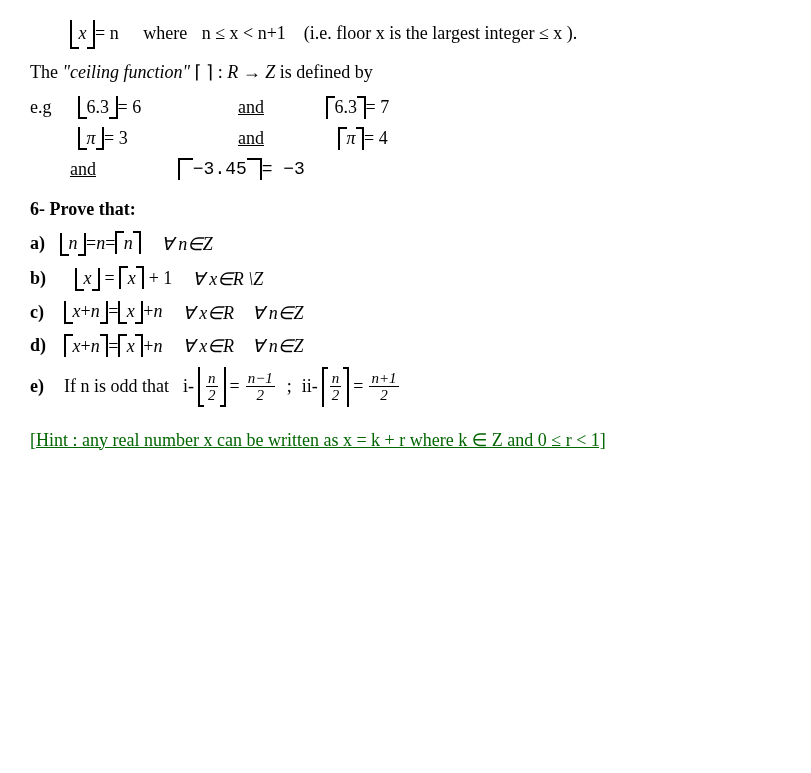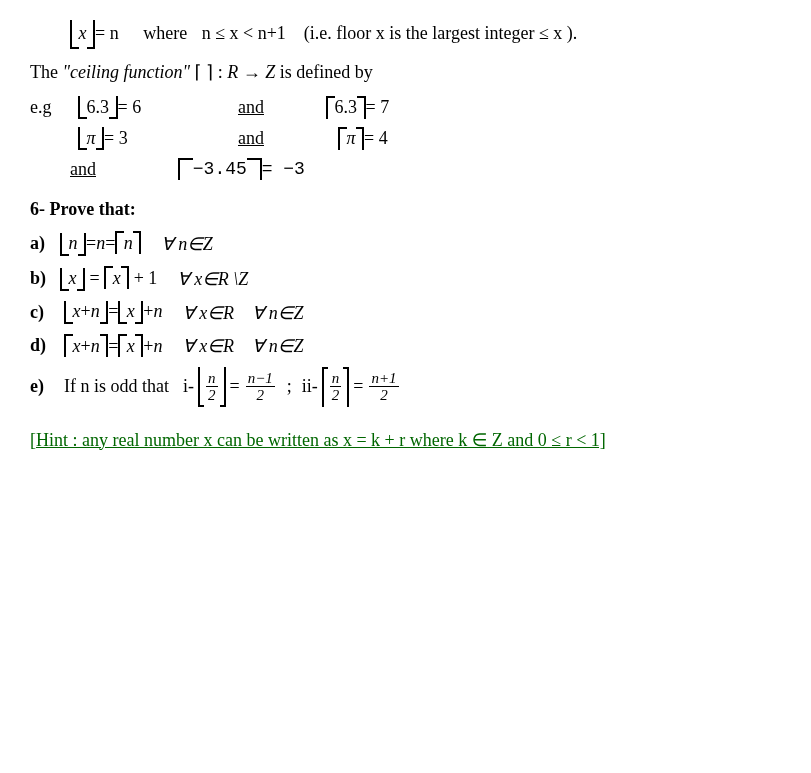--- a/index.html
+++ b/index.html
@@ -201,21 +201,21 @@
   <div class="problem-line">
     <span class="label"> <strong>a)</strong></span>
     <span style="">
       <span class="floor-left">&nbsp;</span><em>n</em><span class="floor-right">&nbsp;</span>=<em>n</em>=<span class="ceil-left">&nbsp;</span><em>n</em><span class="ceil-right">&nbsp;</span>
     </span>
     <span class="forall">∀ <em>n</em>∈<em>Z</em></span>
   </div>
 
   <div class="problem-line">
     <span class="label"> <strong>b)</strong></span>
-    <span style="margin-left:0;">
+    <span style="margin-left:15px;">
       <span class="floor-left">&nbsp;</span><em>x</em><span class="floor-right">&nbsp;</span> = <span class="ceil-left">&nbsp;</span><em>x</em><span class="ceil-right">&nbsp;</span> + 1
     </span>
     <span class="forall">∀ <em>x</em>∈<em>R</em> \<em>Z</em></span>
   </div>
 
   <div class="problem-line">
     <span class="label"> <strong>c)</strong></span>
     <span style="margin-left:4px;">
       <span class="floor-left">&nbsp;</span><em>x</em>+<em>n</em><span class="floor-right">&nbsp;</span>=<span class="floor-left">&nbsp;</span><em>x</em><span class="floor-right">&nbsp;</span>+<em>n</em>
     </span>

